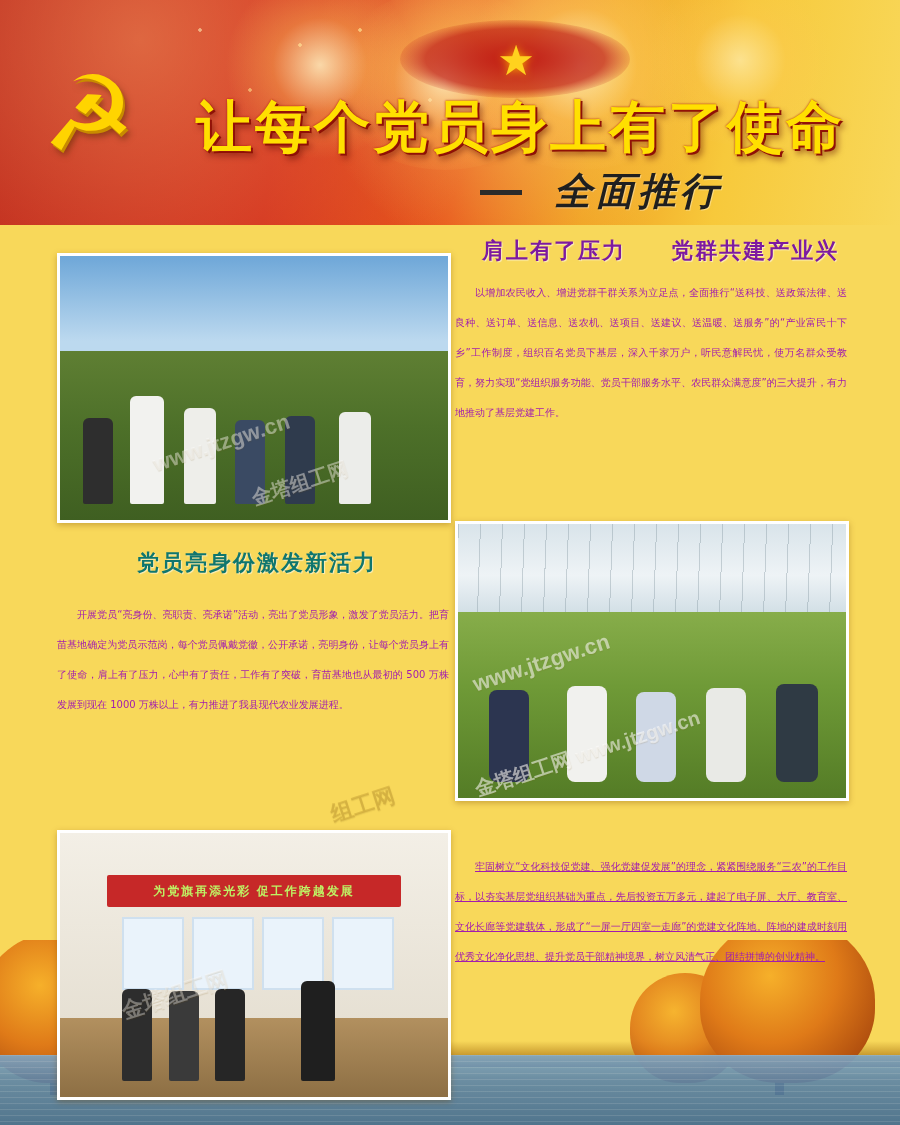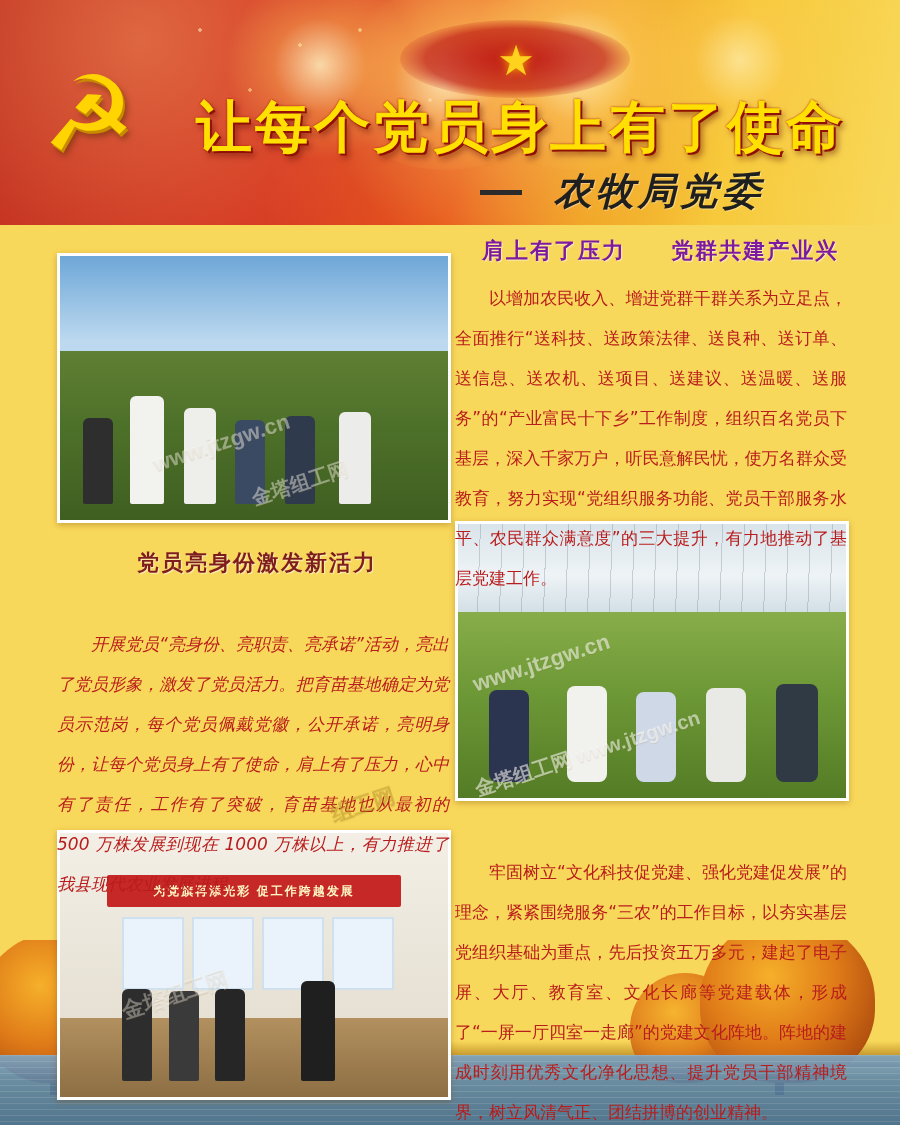--- a/index.html
+++ b/index.html
@@ -86,37 +86,37 @@
   .trunk1{left:50px;} .trunk2{left:775px;}
   .grass{position:absolute;left:0;bottom:58px;width:900px;height:26px;
     background:linear-gradient(180deg,rgba(210,160,40,.0) 0%, rgba(186,136,34,.85) 60%, rgba(150,105,25,.9) 100%);}
   
   .photo{position:absolute;border:3px solid #ffffff;box-shadow:0 2px 6px rgba(120,70,0,.35);overflow:hidden;}
   .p1{left:57px;top:253px;width:388px;height:264px;}
   .p2{left:455px;top:521px;width:388px;height:274px;}
   .p3{left:57px;top:830px;width:388px;height:264px;}
 
   .sec-title{
-    position:absolute;font-size:22px;font-weight:700;color:#7f1d1d;
+    position:absolute;font-size:22px;font-weight:700;color:#0f766e;
     font-family:"DejaVu Serif","Liberation Serif",serif;letter-spacing:2px;
     text-shadow:1px 1px 1px rgba(255,255,255,.6);
   }
   .st1{left:482px;top:236px;width:380px;color:#7d1aa0;}
   .st1 .sp{display:inline-block;width:26px;}
   .st2{left:137px;top:548px;width:330px;text-align:left;}
   .st3{left:516px;top:812px;width:360px;}
 
   .body-text{
-    position:absolute;font-size:17px;line-height:40px;color:#b91c1c;
+    position:absolute;font-size:10px;line-height:30px;color:#a21caf;
     font-family:"DejaVu Sans","Liberation Sans",sans-serif;
     text-align:justify;text-justify:inter-ideograph;
   }
   .bt1{left:455px;top:278px;width:392px;text-indent:2em;}
-  .bt2{left:57px;top:624px;width:392px;text-indent:2em;font-style:italic;}
-  .bt3{left:455px;top:852px;width:392px;text-indent:2em;}
+  .bt2{left:57px;top:600px;width:392px;text-indent:2em;}
+  .bt3{left:455px;top:852px;width:392px;text-indent:2em;text-decoration:underline;}
 
   
   .wm{position:absolute;pointer-events:none;color:rgba(255,255,255,.42);
     font-size:22px;font-weight:700;white-space:nowrap;transform:rotate(-18deg);
     font-family:"Liberation Sans",sans-serif;text-shadow:0 1px 1px rgba(120,90,20,.15);}
   .wm.dark{color:rgba(255,255,255,.55);}
   .w1{left:150px;top:430px;}
   .w2{left:250px;top:470px;font-size:20px;}
   .w3{left:470px;top:650px;}
   .w4{left:470px;top:740px;font-size:20px;}
@@ -129,21 +129,21 @@
   .figure{position:absolute;bottom:6%;border-radius:6px 6px 2px 2px;}
   .greenhouse-roof{position:absolute;left:0;top:0;width:100%;height:34%;
     background:linear-gradient(180deg,#d9e4ea 0%,#eef3f6 55%,#cfdde4 100%);}
   .greenhouse-roof:after{content:"";position:absolute;inset:0;
     background:repeating-linear-gradient(92deg, rgba(120,140,150,.35) 0 1px, rgba(255,255,255,0) 1px 22px);}
   .seedbed{position:absolute;left:0;top:32%;width:100%;height:68%;
     background:linear-gradient(180deg,#87ad4a 0%, #6f9a37 40%, #547c26 100%);}
   .room-wall{position:absolute;left:0;top:0;width:100%;height:72%;background:linear-gradient(180deg,#f3efe6 0%,#e6e0d3 100%);}
   .room-floor{position:absolute;left:0;top:70%;width:100%;height:30%;background:linear-gradient(180deg,#b2905f 0%,#8d6f44 100%);}
   .banner{position:absolute;left:12%;top:16%;width:76%;height:12%;background:#c62828;border-radius:2px;
-    color:#fef9c3;font-size:12px;font-weight:700;display:flex;align-items:center;justify-content:center;letter-spacing:2px;}
+    color:#bef264;font-size:12px;font-weight:700;display:flex;align-items:center;justify-content:center;letter-spacing:2px;}
   .board{position:absolute;top:32%;height:26%;width:15%;background:#eaf3fb;border:2px solid #cfe0ef;}
 </style>
 </head>
 <body>
 
 <div id="poster">
 
   <div class="header">
     <div class="fireworks"></div>
     <div class="burst b1"></div>
@@ -154,21 +154,21 @@
     <div class="goldstar">★</div>
 
     <div class="emblem">
       <div class="hs">☭</div>
     </div>
 
     <div class="title-main">让每个党员身上有了使命</div>
 
     <div class="title-sub-wrap">
       <div class="dash"></div>
-      <div class="title-sub">农牧局党委</div>
+      <div class="title-sub">全面推行</div>
     </div>
   </div>
 
   <div class="bottom-scene">
     <div class="grass"></div>
     <div class="trunk trunk1"></div>
     <div class="trunk trunk2"></div>
     <div class="tree t1"></div>
     <div class="tree t2"></div>
     <div class="tree t4"></div>

